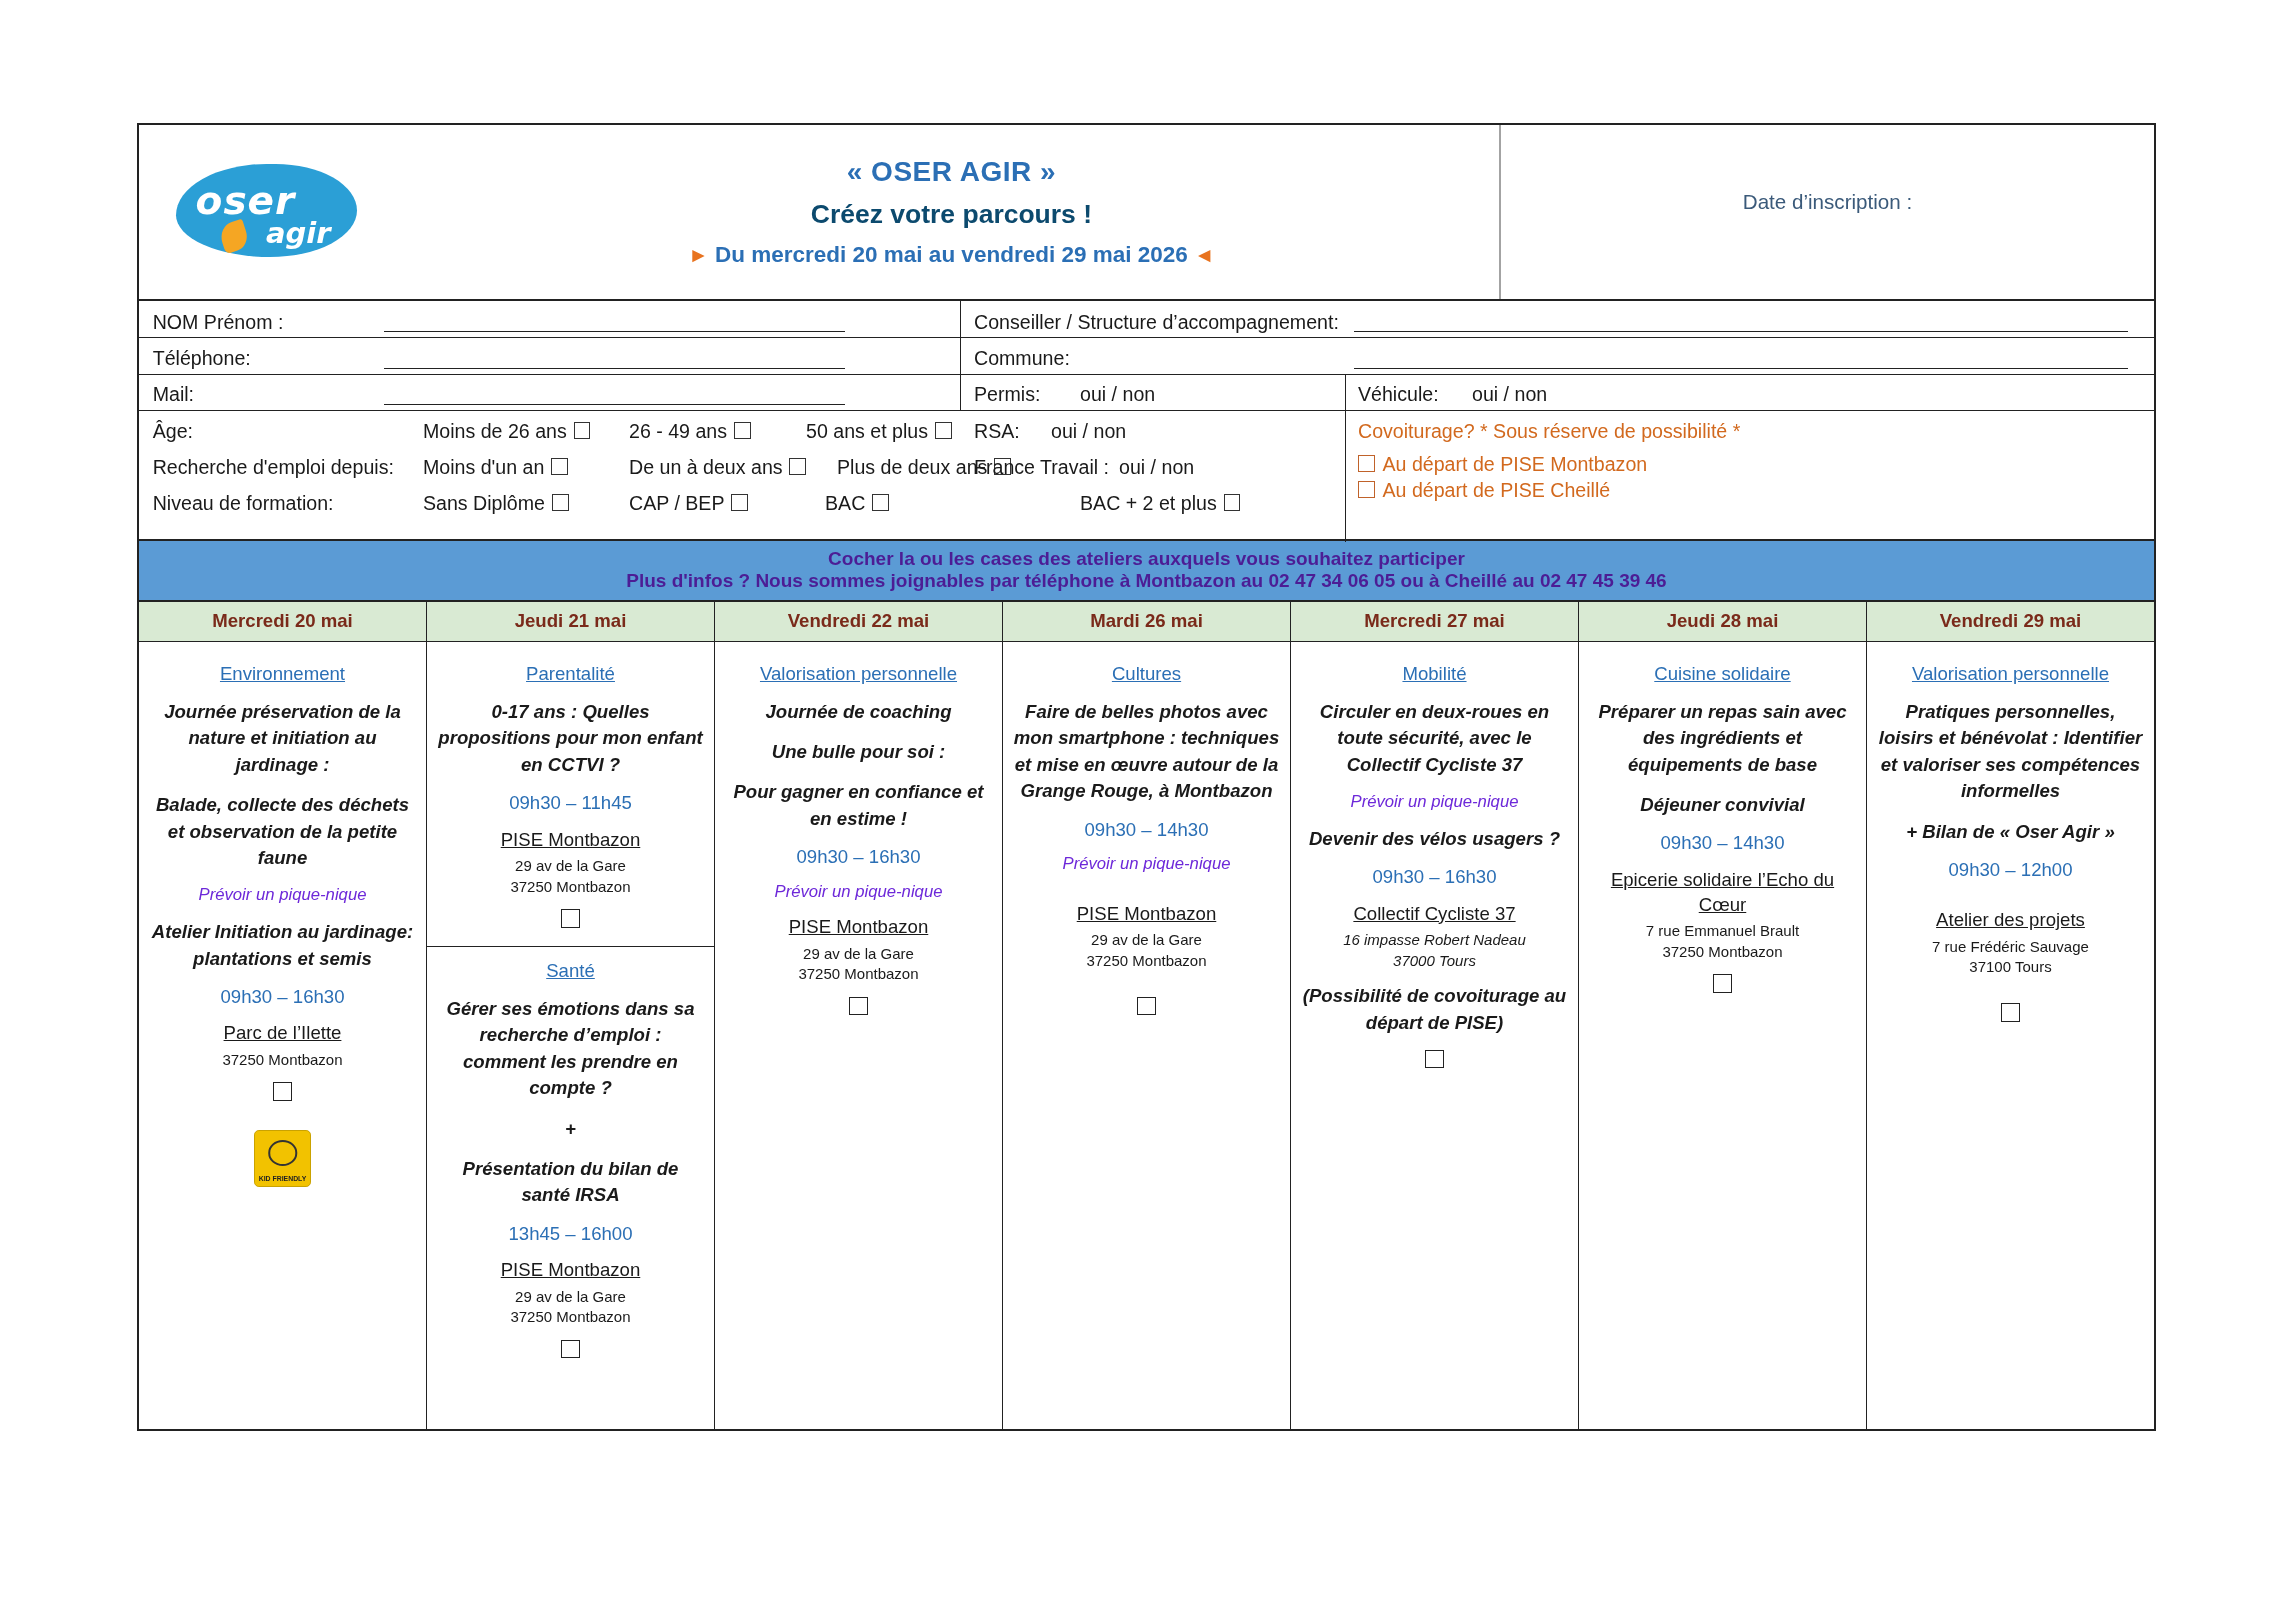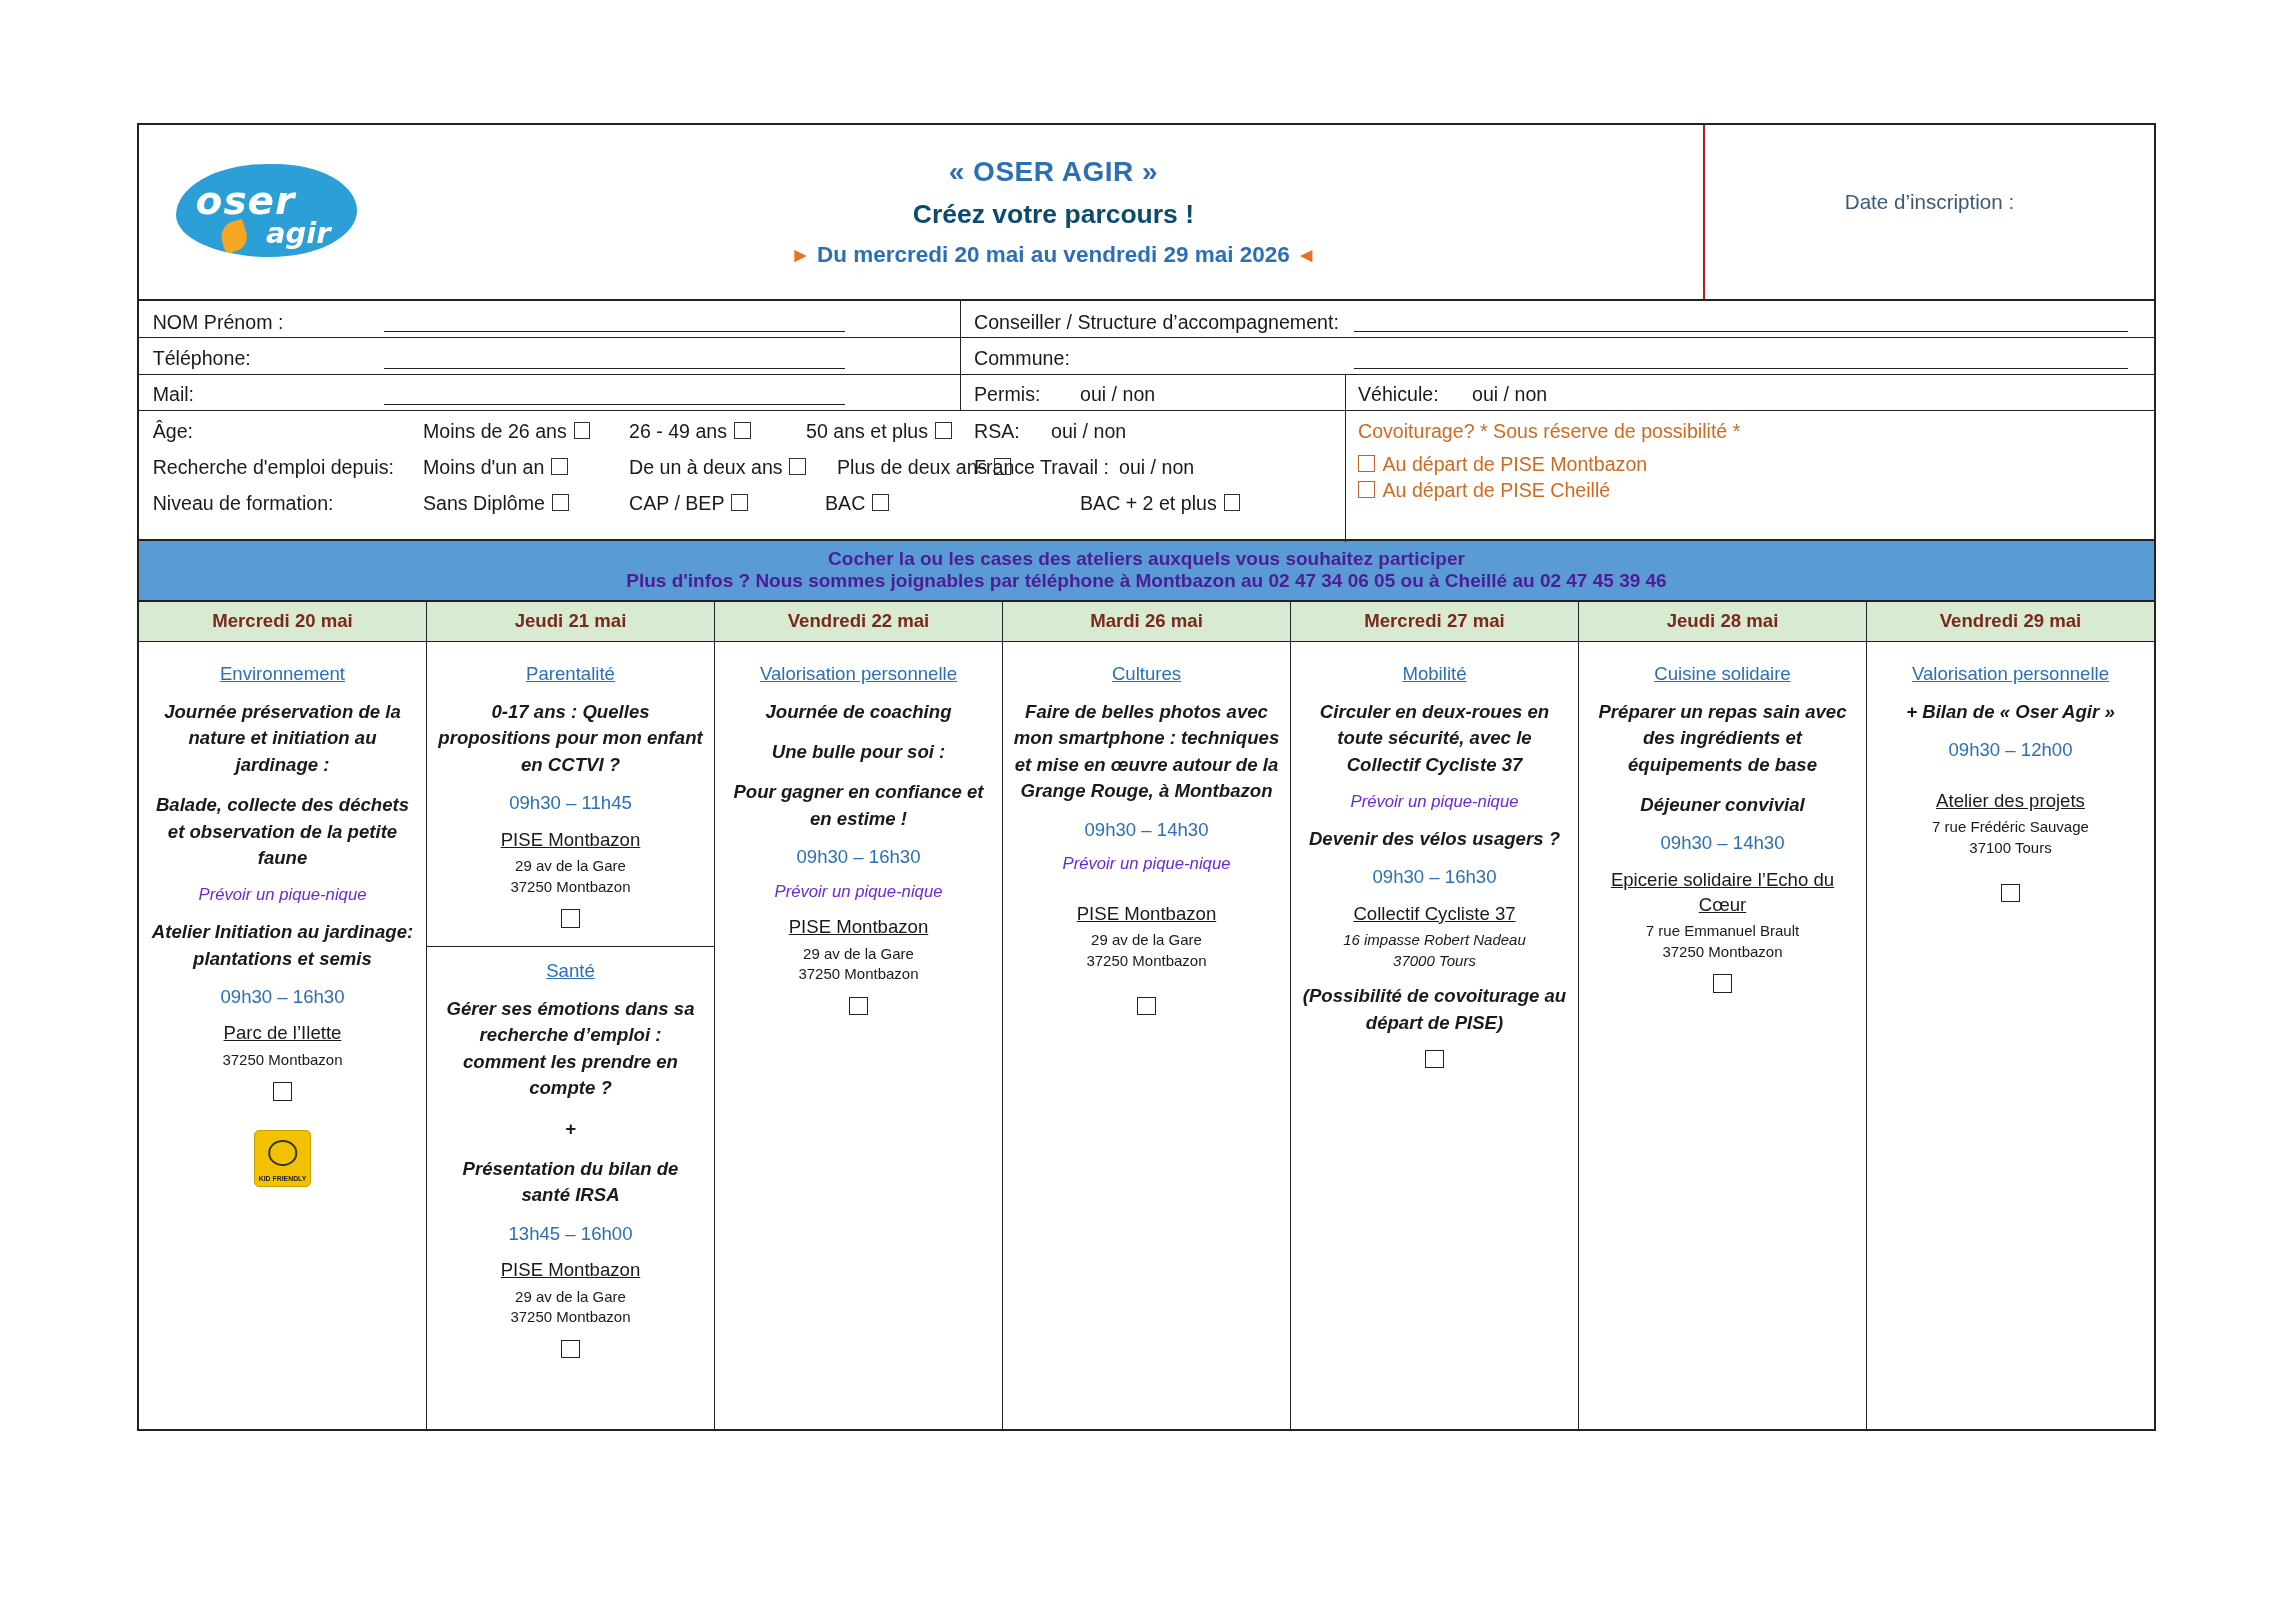--- a/index.html
+++ b/index.html
@@ -25,24 +25,24 @@
 
   
   .header {
     display: flex;
     border: 2px solid #222;
     border-bottom: none;
     height: 176px;
     box-sizing: border-box;
   }
   .header-left {
-    width: 1566px;
+    width: 1362px;
     display: flex;
     align-items: center;
-    border-right: 2px solid #b91c1c;
+    border-right: 2px solid #a3a3a3;
     box-sizing: border-box;
   }
   .logo-wrap {
     width: 255px;
     display: flex;
     align-items: center;
     justify-content: center;
   }
   .logo {
     position: relative;
@@ -500,20 +500,21 @@
         <div class="addr" style="white-space:pre-line;">7 rue Emmanuel Brault
 37250 Montbazon</div>
         <div class="box"></div>
       </div>
     </div>
 
     <div class="col">
       <div class="day-head">Vendredi 29 mai</div>
       <div class="cell">
         <div class="theme">Valorisation personnelle</div>
+        <div class="desc">Pratiques personnelles, loisirs et bénévolat : Identifier et valoriser ses compétences informelles</div>
         <div class="desc">+ Bilan de « Oser Agir »</div>
         <div class="time">09h30 – 12h00</div>
         <div class="spacer"></div>
         <div class="place">Atelier des projets</div>
         <div class="addr" style="white-space:pre-line;">7 rue Frédéric Sauvage
 37100 Tours</div>
         <div class="spacer"></div>
         <div class="box"></div>
       </div>
     </div>

